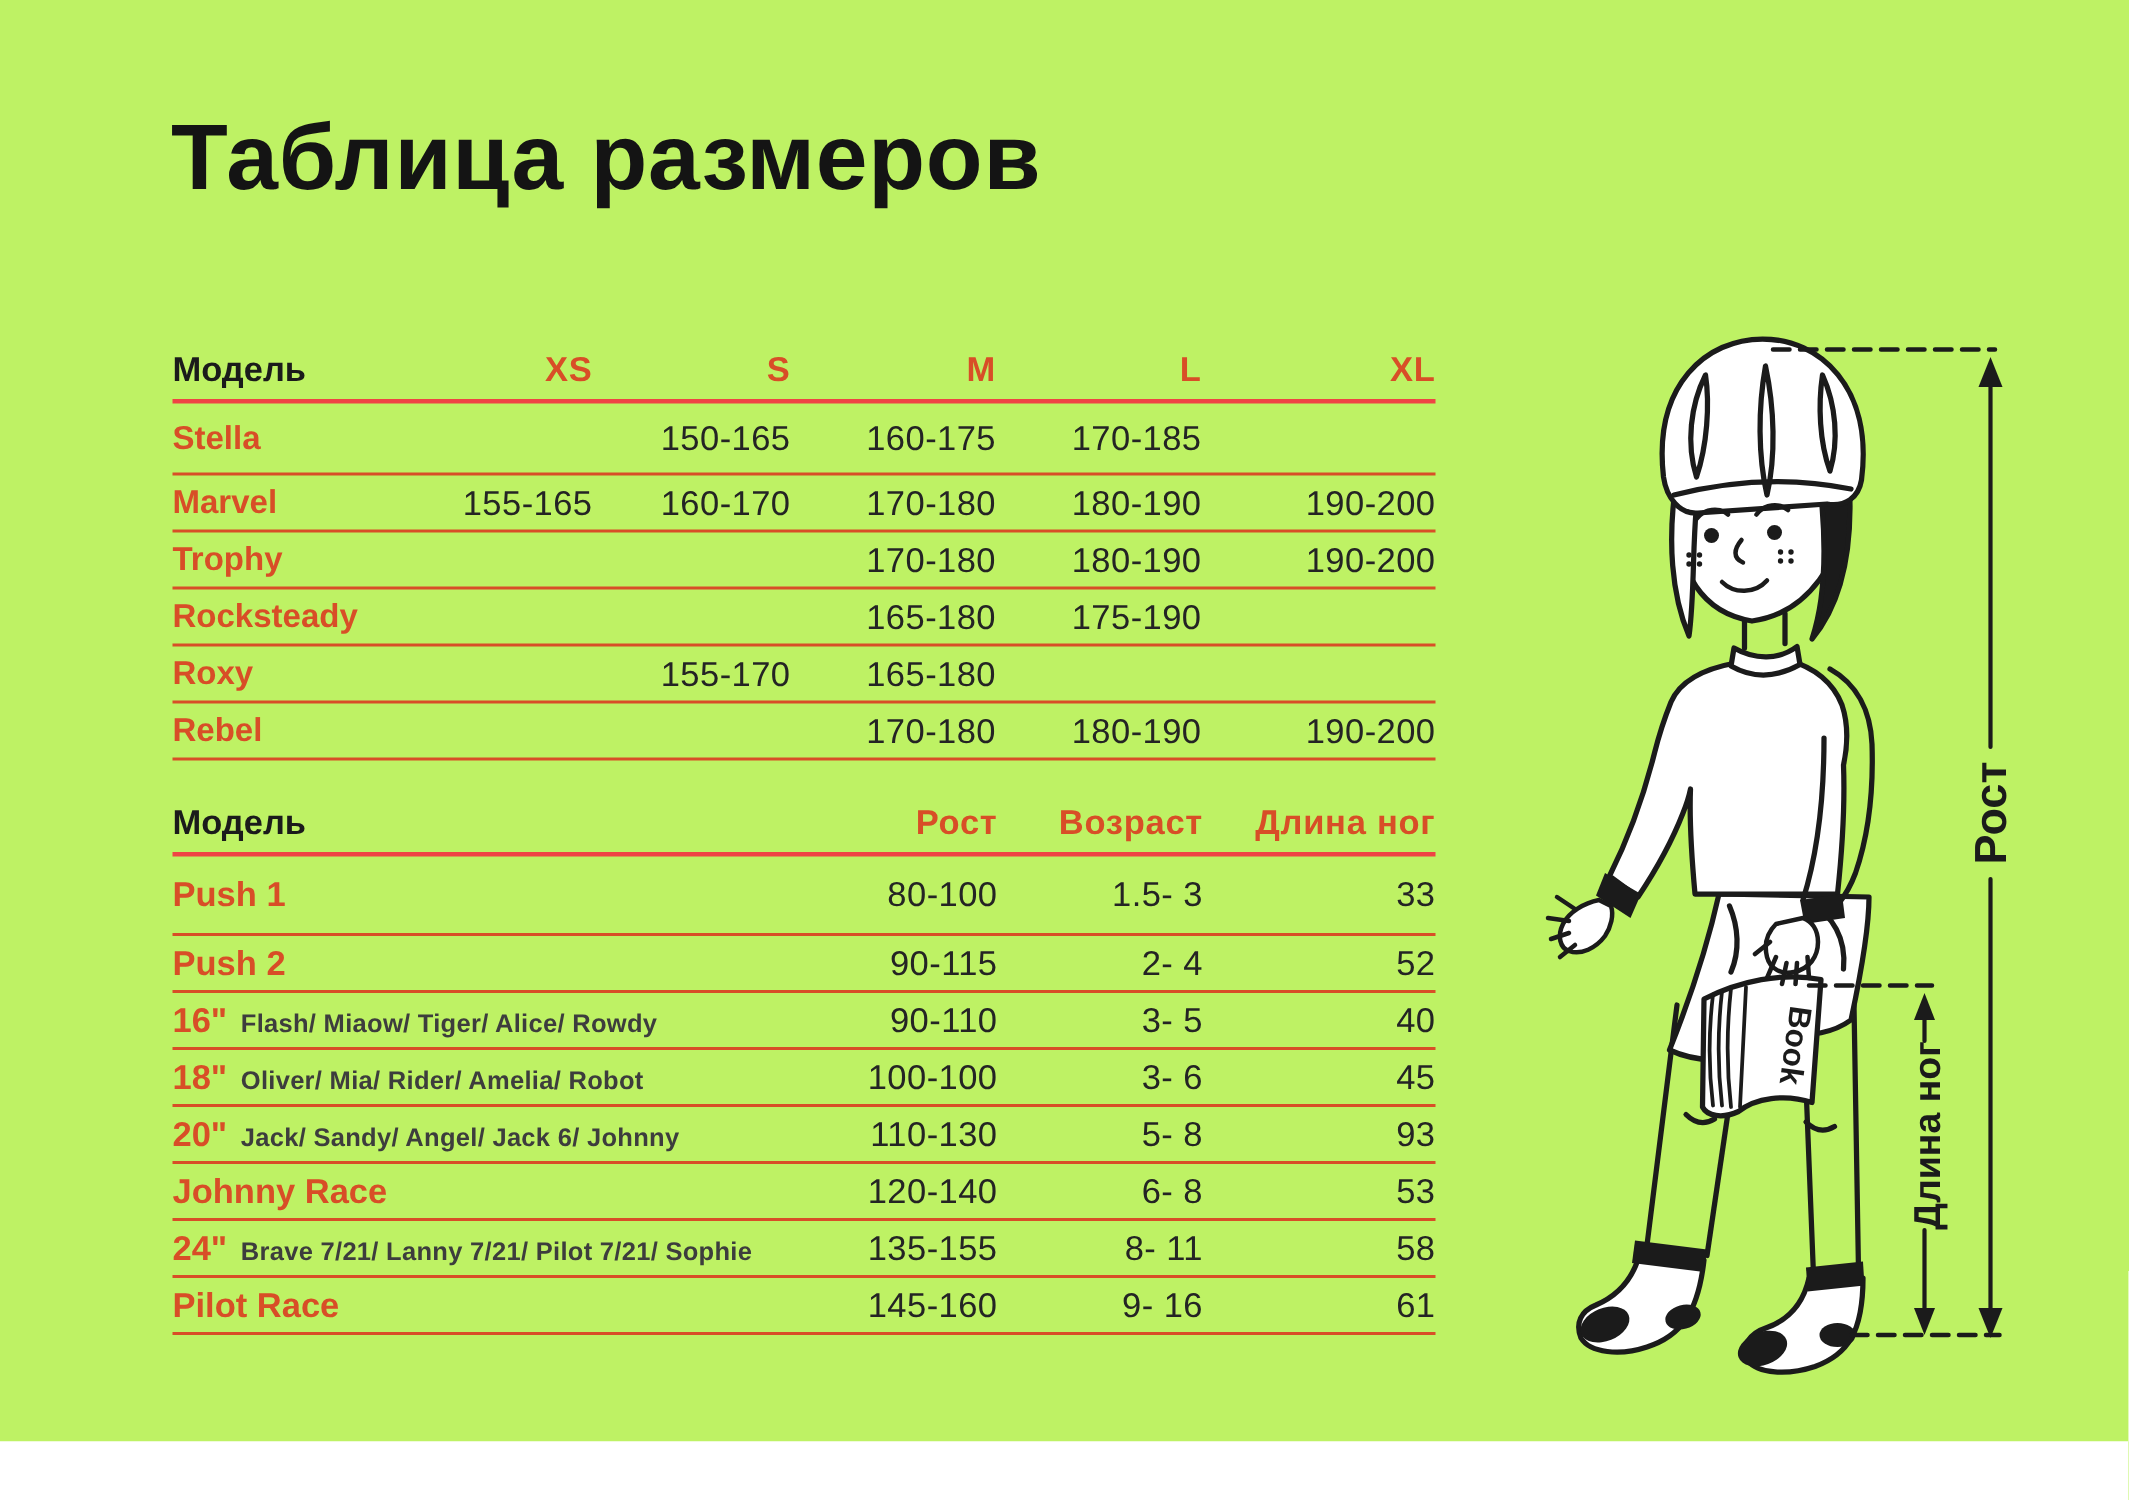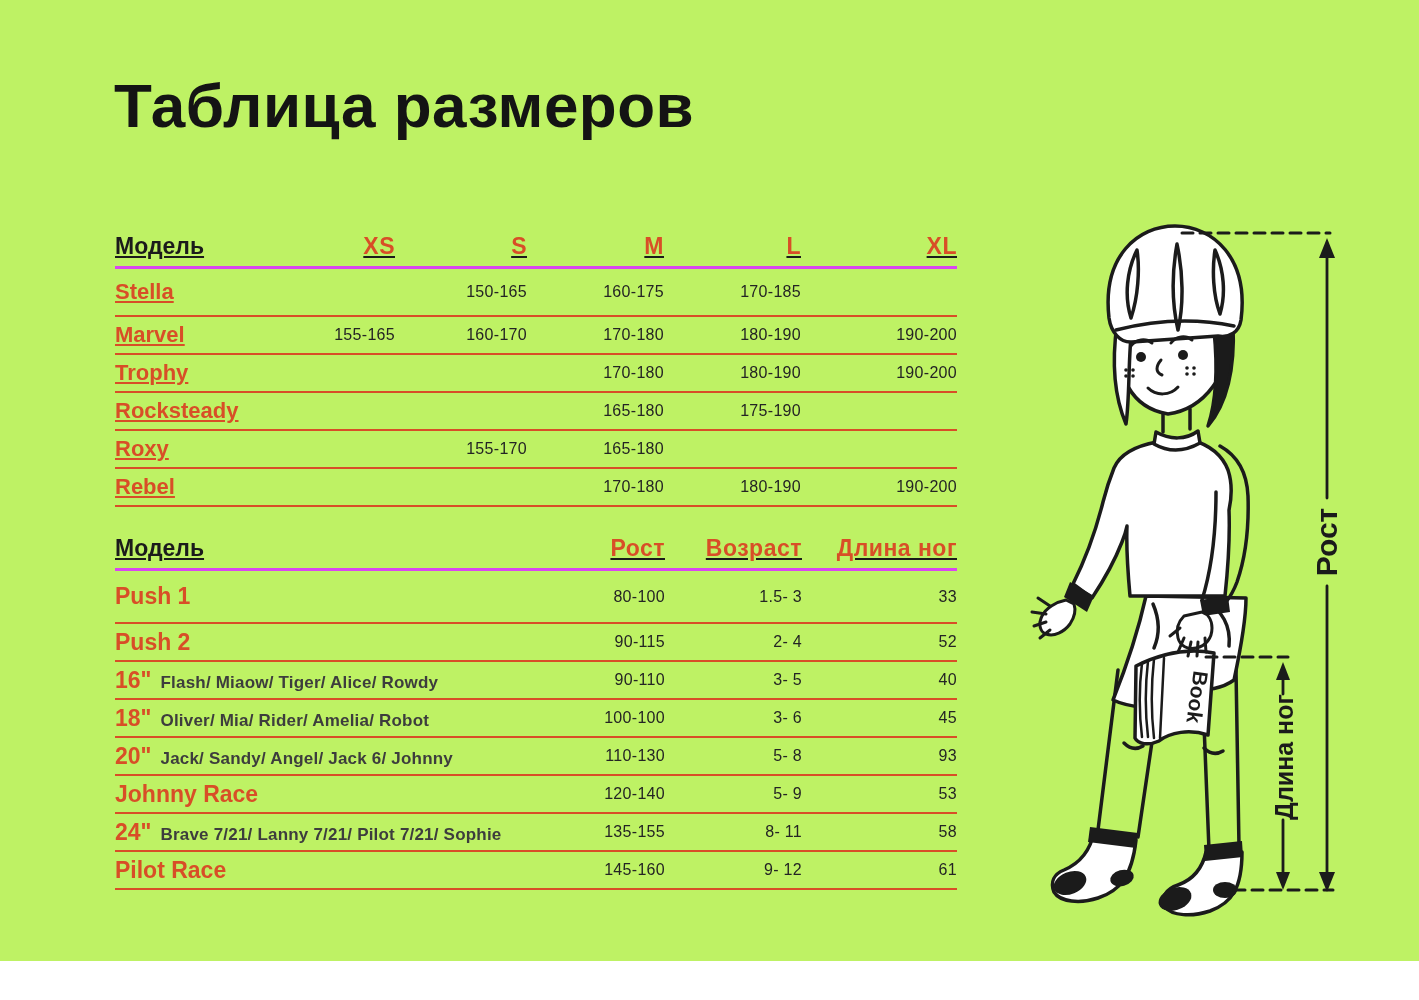--- a/index.html
+++ b/index.html
@@ -10,32 +10,32 @@
   }
   .title {
     position:absolute; left:114px; top:70px; margin:0;
     font-size:62px; font-weight:bold; letter-spacing:0.5px; color:#141414;
   }
   .tables { position:absolute; left:115px; top:226px; width:842px; }
 
   .grid6 { display:grid; grid-template-columns:180px 100px 132px 137px 137px 156px; align-items:center; }
   .grid4 { display:grid; grid-template-columns:420px 130px 137px 155px; align-items:center; }
 
-  .thead { height:43px; border-bottom:3px solid #d946ef;text-decoration:underline; }
+  .thead { height:43px; border-bottom:3px solid #ef4444; }
   .th { font-size:23px; font-weight:bold; color:#d84e27; text-align:right; letter-spacing:0.5px; }
   .th-model { color:#1b1b1b; text-align:left; letter-spacing:0; }
 
   .trow { border-bottom:2px solid #d84e27; height:38px; }
   .trow.tall { height:48px; }
   .trow.tall2 { height:53px; }
 
-  .model { font-size:22px; font-weight:bold; color:#d84e27;text-decoration:underline; }
+  .model { font-size:22px; font-weight:bold; color:#d84e27; }
   .kmodel { font-size:23px; font-weight:bold; color:#d84e27;text-align:right; }
   .ksub { font-size:17px; font-weight:bold; color:#3d3d3d; margin-left:9px; letter-spacing:0.2px; }
-  .val { font-size:16px; color:#242424; text-align:right; letter-spacing:0.3px; }
+  .val { font-size:23px; color:#242424; text-align:right; letter-spacing:0.3px; }
 
   .gap { height:21px; }
 
   .figure { position:absolute; left:1020px; top:200px; width:399px; height:760px; }
 </style>
 </head>
 <body>
 
 <div class="page">
 
@@ -136,33 +136,33 @@
     </div>
     <div class="trow grid4">
       <div><span class="kmodel">20"</span><span class="ksub">Jack/ Sandy/ Angel/ Jack 6/ Johnny</span></div>
       <div class="val">110-130</div>
       <div class="val">5- 8</div>
       <div class="val">93</div>
     </div>
     <div class="trow grid4">
       <div><span class="kmodel">Johnny Race</span><span class="ksub"></span></div>
       <div class="val">120-140</div>
-      <div class="val">5- 9</div>
+      <div class="val">6- 8</div>
       <div class="val">53</div>
     </div>
     <div class="trow grid4">
       <div><span class="kmodel">24"</span><span class="ksub">Brave 7/21/ Lanny 7/21/ Pilot 7/21/ Sophie</span></div>
       <div class="val">135-155</div>
       <div class="val">8- 11</div>
       <div class="val">58</div>
     </div>
     <div class="trow grid4">
       <div><span class="kmodel">Pilot Race</span><span class="ksub"></span></div>
       <div class="val">145-160</div>
-      <div class="val">9- 12</div>
+      <div class="val">9- 16</div>
       <div class="val">61</div>
     </div>
   </div>
 
   <svg class="figure" viewBox="0 0 399 760" xmlns="http://www.w3.org/2000/svg">
     <g fill="none" stroke="#1b1b1b" stroke-width="3.5" stroke-linecap="round" stroke-linejoin="round">
 
       <path d="M98 470 L78 630"></path>
       <path d="M142 474 L118 637"></path>
       <path d="M216 470 L219 647"></path>

